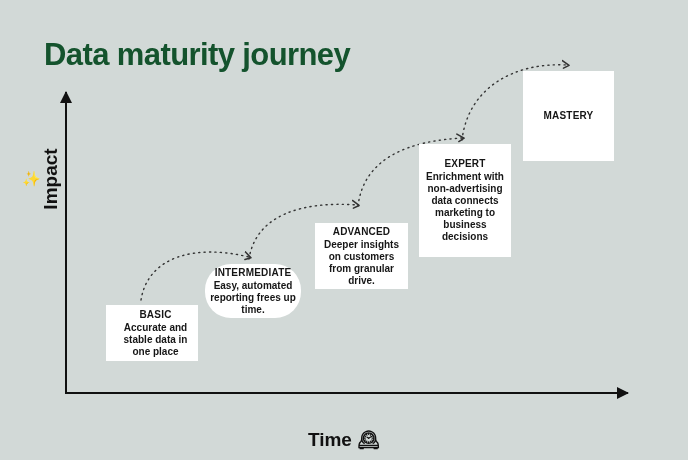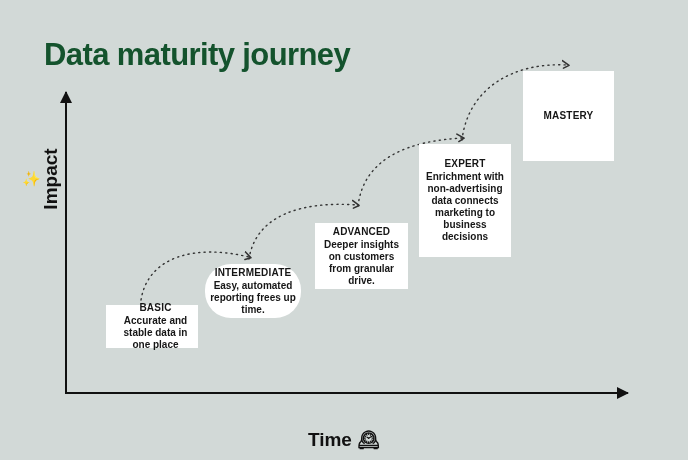--- a/index.html
+++ b/index.html
@@ -142,21 +142,21 @@
   <div id="y-axis-label">
     <span>Impact</span>
   </div>
   <div id="y-axis-emoji" class="emoji-glyph">✨</div>
 
   <div id="x-axis-label">
     <span>Time</span>
     <span class="emoji emoji-glyph">🕰</span>
   </div>
 
-  <div class="stage-card" id="card-0" style="left: 106px; top: 305px; width: 92px; height: 43px; padding-left: 12px;">
+  <div class="stage-card" id="card-0" style="left: 106px; top: 305px; width: 92px; height: 56px; padding-left: 12px;">
     <div class="stage-title">BASIC</div>
     <div class="stage-desc">Accurate and stable data in one place</div>
   </div>
 
   <div class="stage-card" id="card-1" style="left: 205px; top: 264px; width: 96px; height: 54px; border-radius: 26px;">
     <div class="stage-title">INTERMEDIATE</div>
     <div class="stage-desc">Easy, automated reporting frees up time.</div>
   </div>
 
   <div class="stage-card" id="card-2" style="left: 315px; top: 211px; width: 93px; height: 66px; margin-top: 12px;">

